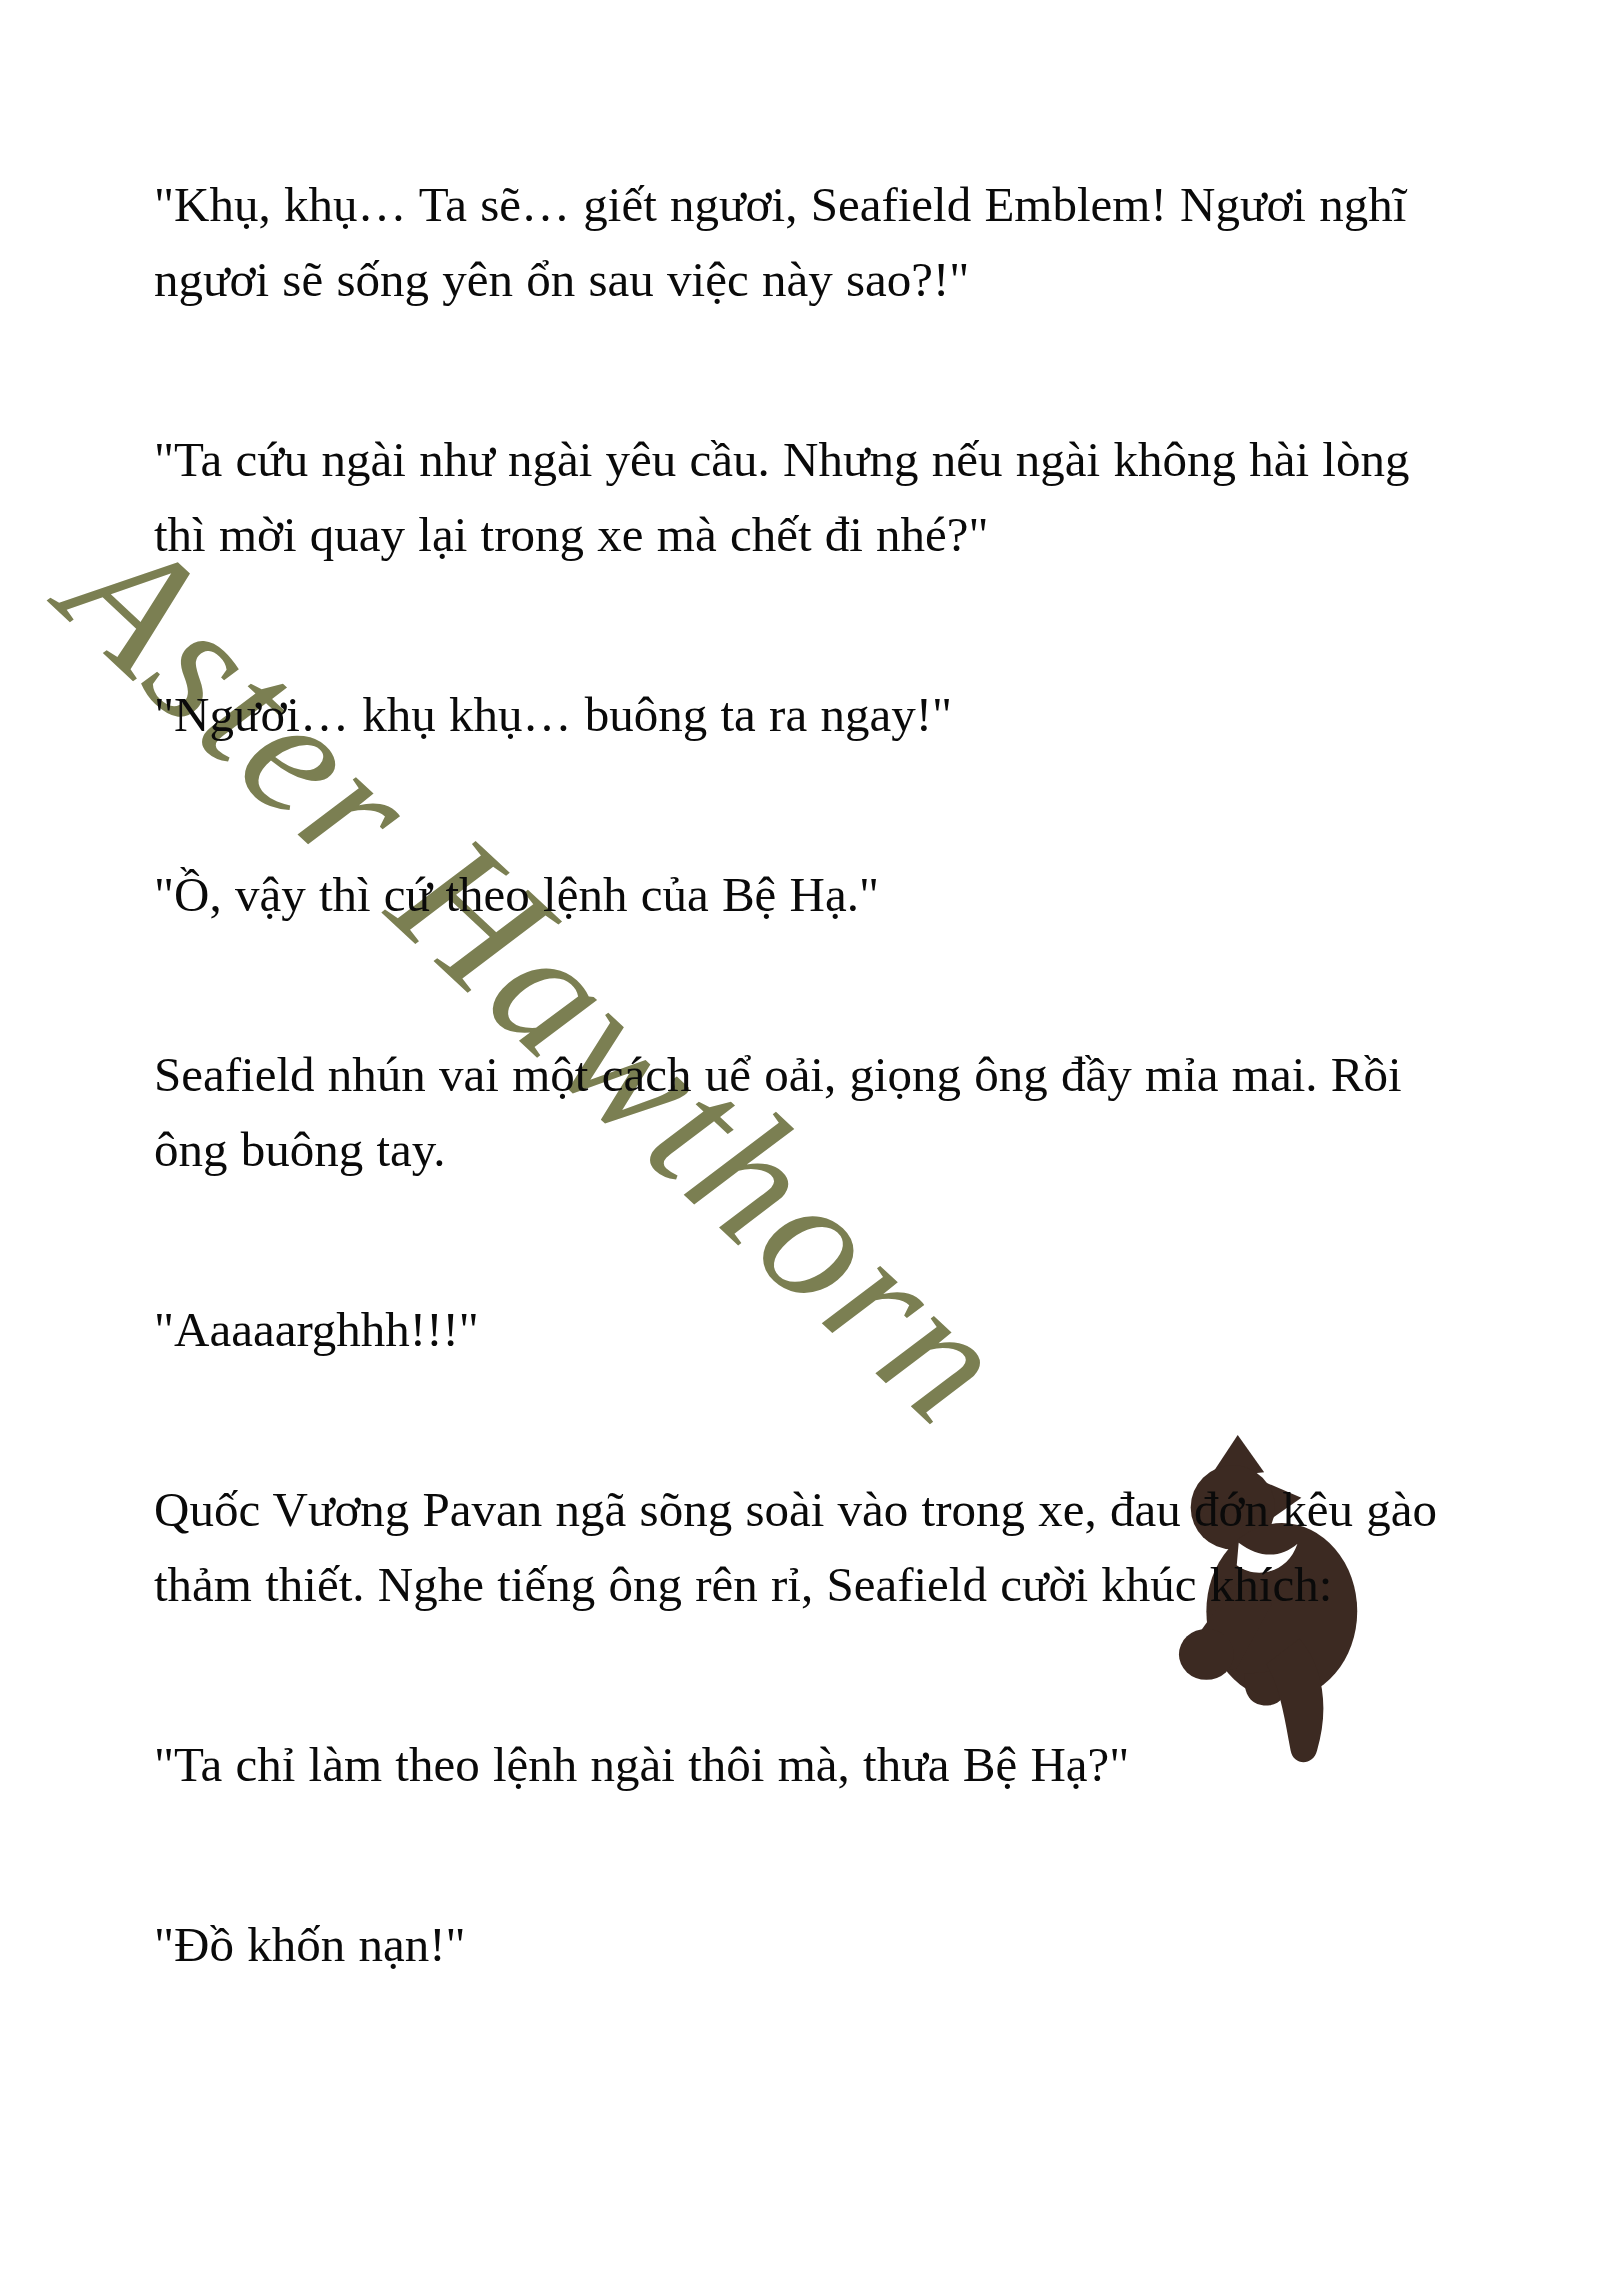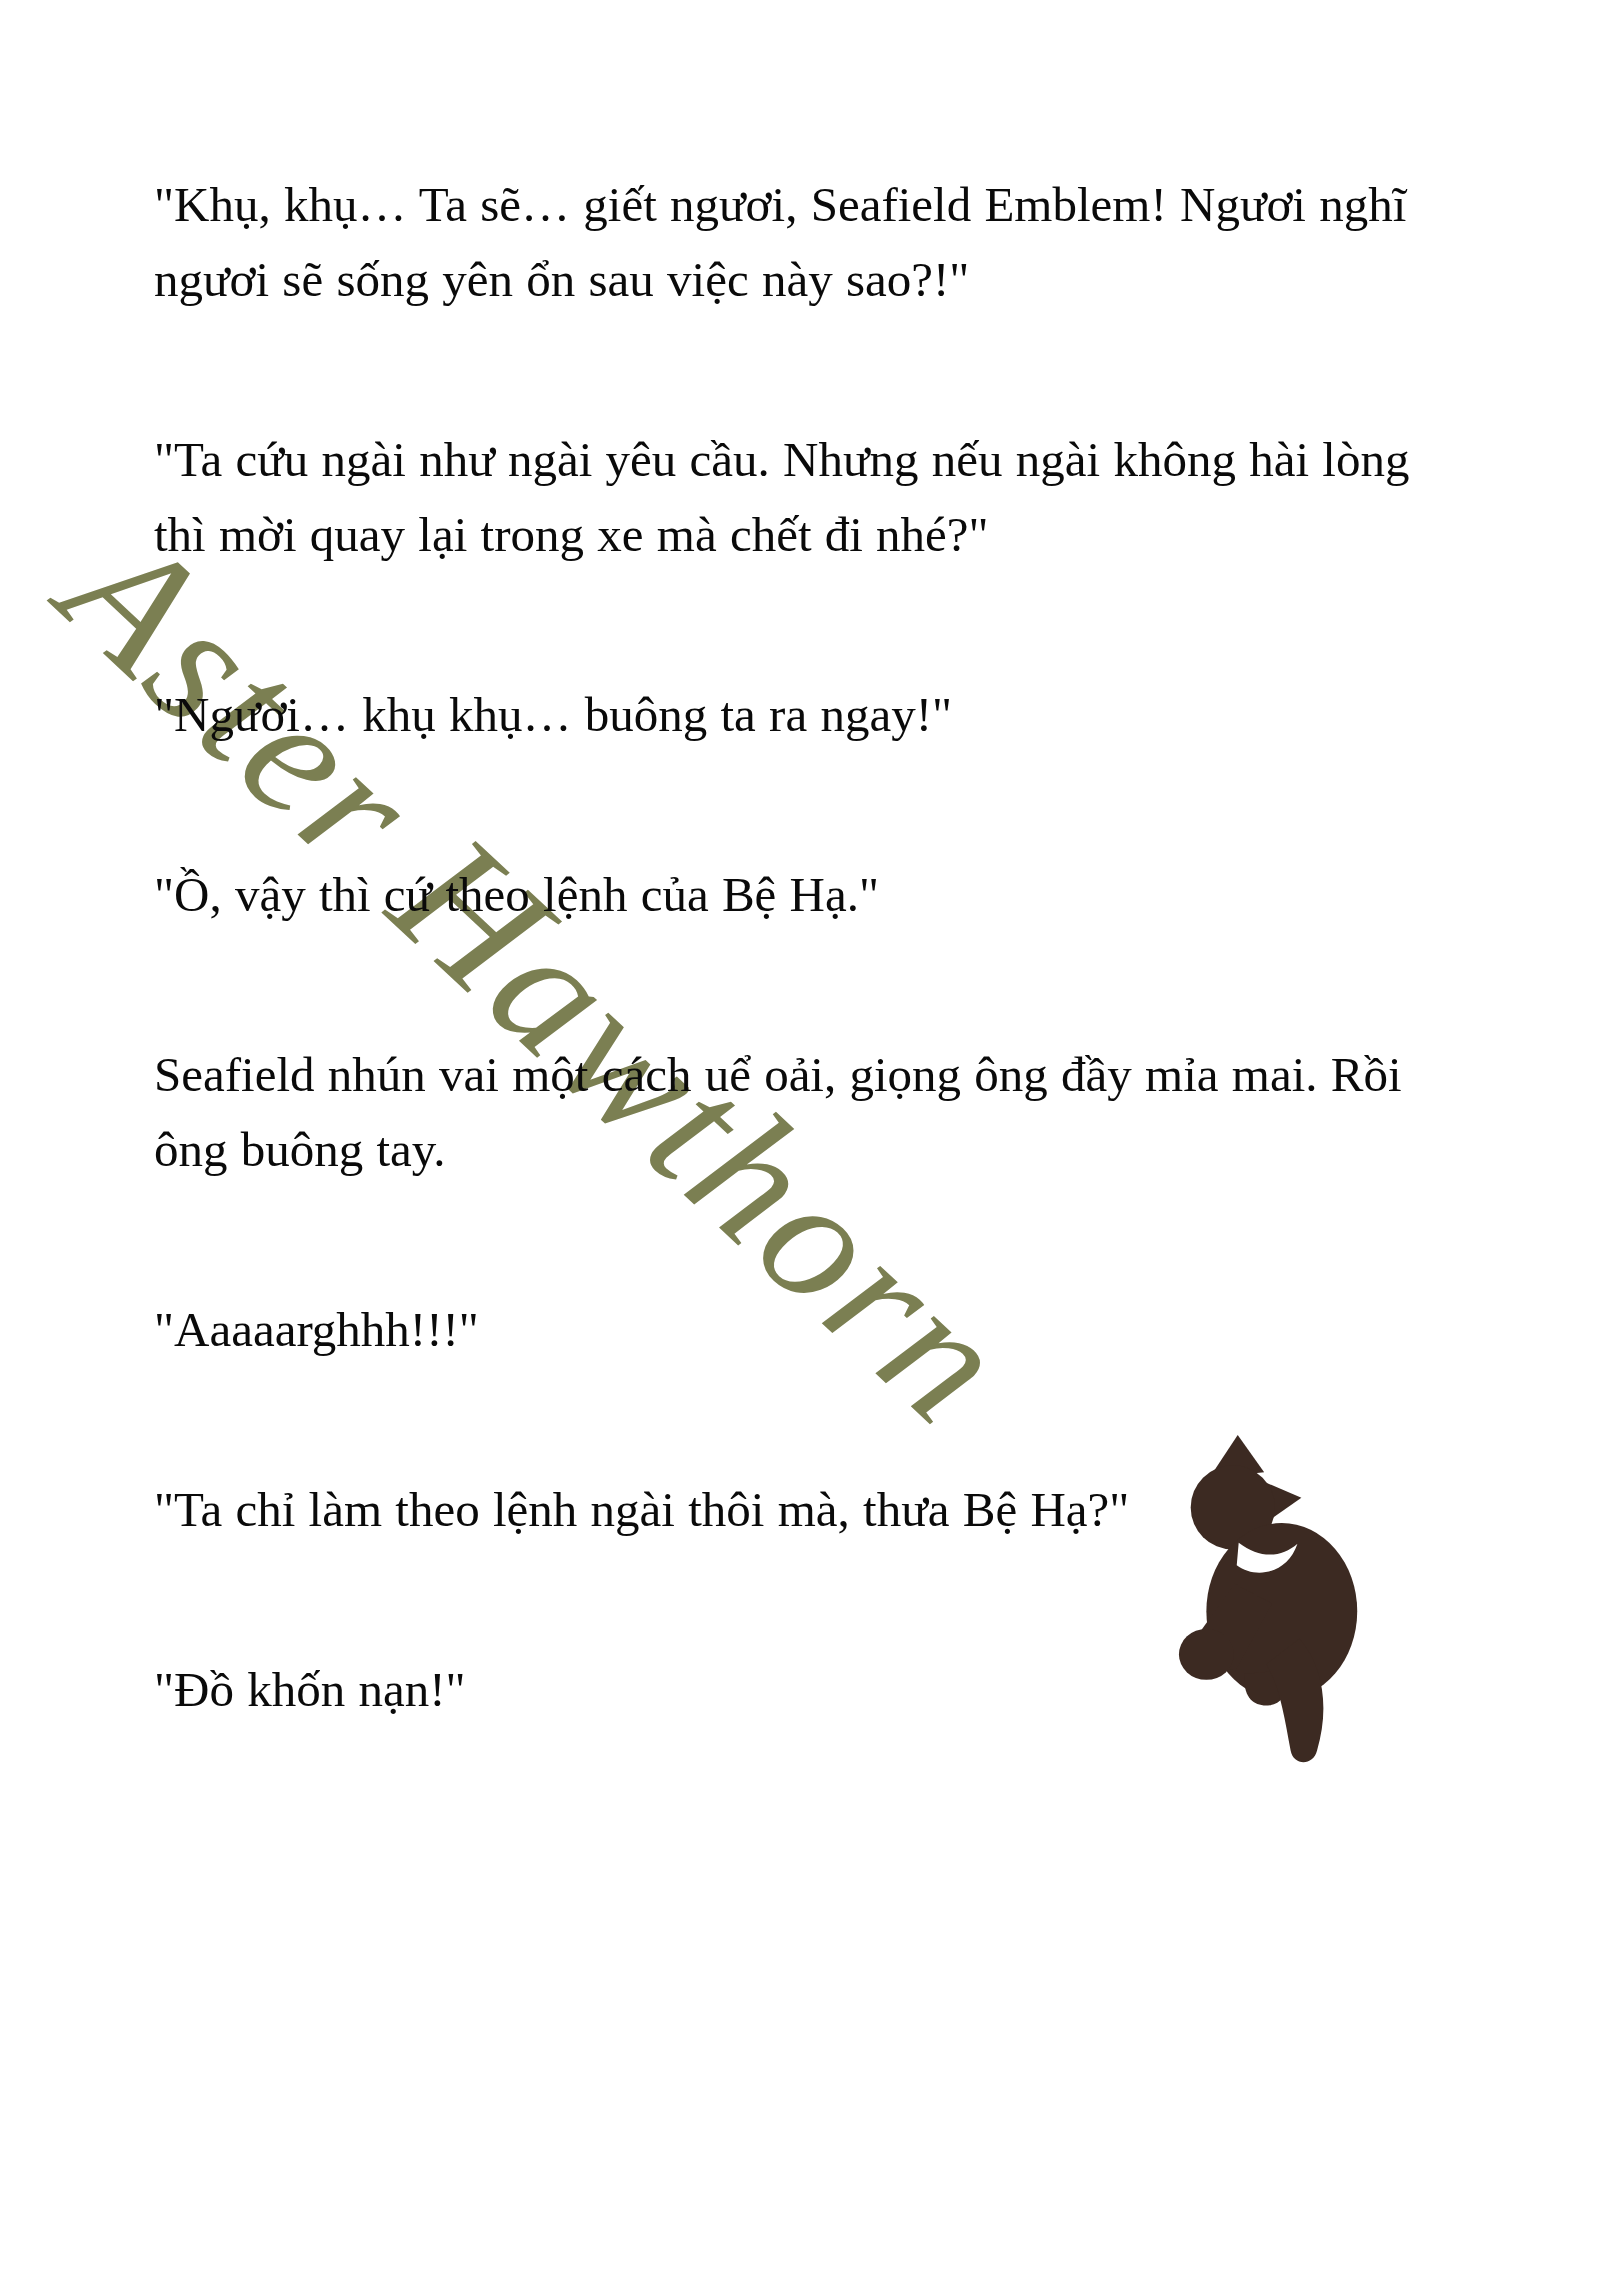--- a/index.html
+++ b/index.html
@@ -88,18 +88,19 @@
     <path d="M64,116 C86,133 108,131 124,117 C114,147 82,154 62,139 Z" fill="#ffffff"></path>
   </svg>
 
   <div class="content" id="paragraphs">
       <p>"Khụ, khụ… Ta sẽ… giết ngươi, Seafield Emblem! Ngươi nghĩ ngươi sẽ sống yên ổn sau việc này sao?!"</p>
       <p>"Ta cứu ngài như ngài yêu cầu. Nhưng nếu ngài không hài lòng thì mời quay lại trong xe mà chết đi nhé?"</p>
       <p>"Ngươi… khụ khụ… buông ta ra ngay!"</p>
       <p>"Ồ, vậy thì cứ theo lệnh của Bệ Hạ."</p>
       <p>Seafield nhún vai một cách uể oải, giọng ông đầy mỉa mai. Rồi ông buông tay.</p>
       <p>"Aaaaarghhh!!!"</p>
+      <p>Quốc Vương Pavan ngã sõng soài vào trong xe, đau đớn kêu gào thảm thiết. Nghe tiếng ông rên rỉ, Seafield cười khúc khích:</p>
       <p>"Ta chỉ làm theo lệnh ngài thôi mà, thưa Bệ Hạ?"</p>
       <p>"Đồ khốn nạn!"</p>
     </div>
 
 </div>
 
 
 </body></html>

